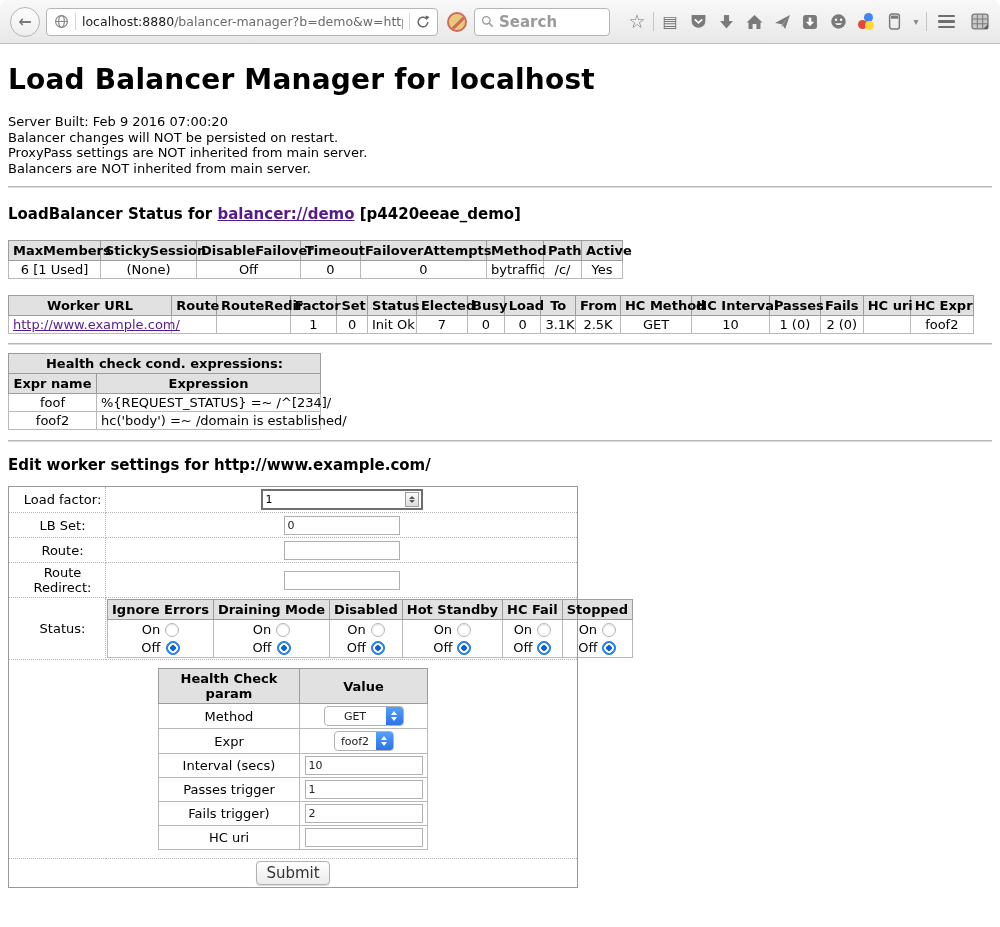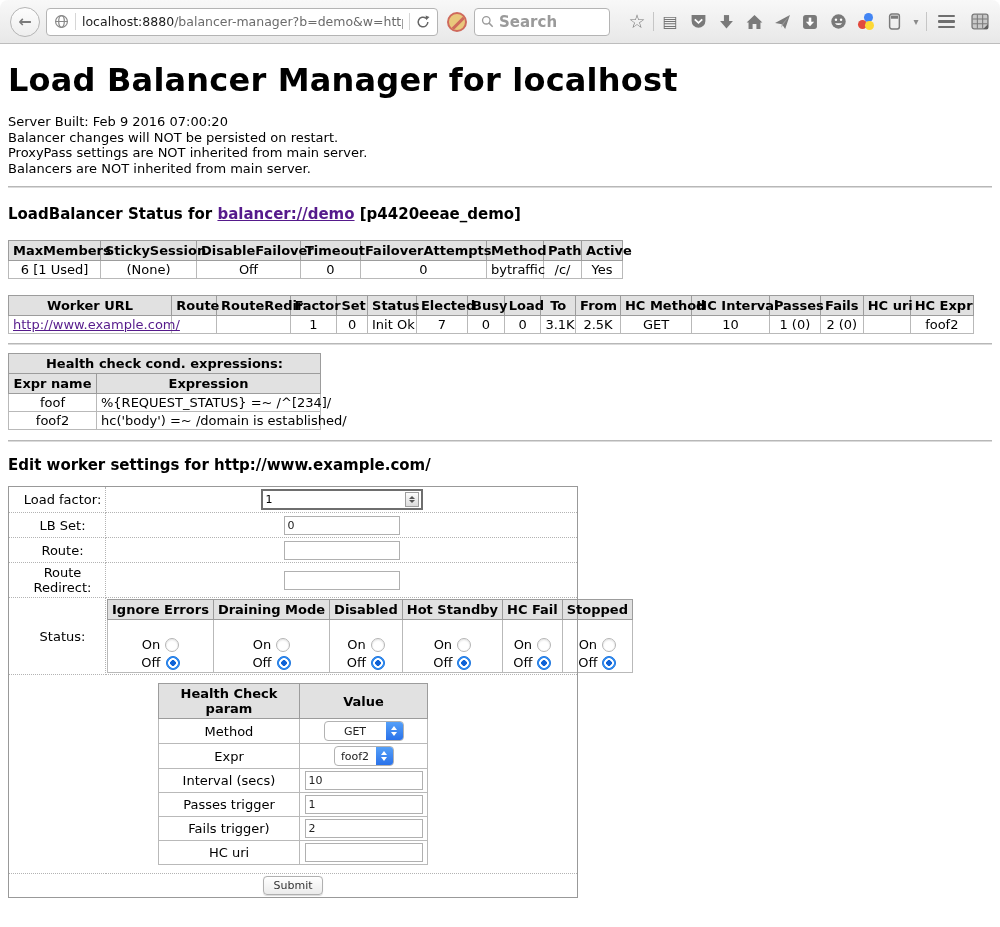--- a/index.html
+++ b/index.html
@@ -84,21 +84,21 @@
   .burger { display:flex; flex-direction:column; gap:3px; }
   .burger i { width:17px; height:2.5px; background:#6f6f6f; border-radius:1px; }
   .dots { position:relative; width:18px; height:18px; }
   .dots i { position:absolute; width:9px; height:9px; border-radius:50%; }
   .dots .b { background:#4285f4; left:7px; top:0; }
   .dots .y { background:#fdd835; left:8px; top:8px; }
   .dots .r { background:#e2493d; left:1px; top:7px; }
 
   
   .content { padding:0 8px; background:#fff; }
-  h1.pagetitle { font-size:32px; line-height:28px; margin-top:22px; letter-spacing:0.2px; }
+  h1.pagetitle { font-size:28px; line-height:28px; margin-top:22px; letter-spacing:0.2px; }
   .serverinfo { margin-top:20px; font-size:13px; line-height:15.5px; }
   hr.rule { border:none; height:2px; margin:10px 0 0 0; background:linear-gradient(#a6a6a6,#ececec); }
   h2.section { font-size:15px; margin-top:17px; }
   a.plink { color:#551a8b; text-decoration:underline; }
 
   table.tbl { border-collapse:collapse; border:1px solid #7f7f7f; margin-top:17px; table-layout:fixed; }
   table.tbl th { background:#e1e1e1; border:1px solid #9c9c9c; font-size:13px; padding:2px 4px; white-space:nowrap; }
   table.tbl td { background:#fff; border:1px solid #b9b9b9; font-size:13px; padding:1px 4px; text-align:center; white-space:nowrap; }
   td.cell-left { text-align:left !important; }
 
@@ -122,21 +122,21 @@
     width:14px; margin:1px 2px 1px 0; border:1px solid #9e9e9e; background:linear-gradient(#fdfdfd,#dcdcdc);
     display:flex; flex-direction:column; align-items:center; justify-content:center; gap:1px; align-self:center; height:15px;
   }
   .spinner i { width:0; height:0; border-left:3px solid transparent; border-right:3px solid transparent; }
   .spin-up { border-bottom:3.5px solid #555; }
   .spin-dn { border-top:3.5px solid #555; }
 
   table.statustbl { border-collapse:collapse; border:1px solid #8d8d8d; width:463px; margin:1px auto 1px 1px; }
   table.statustbl th { background:#e1e1e1; border:1px solid #9c9c9c; font-size:13px; padding:2px 4px; white-space:nowrap; }
   table.statustbl td { border:1px solid #b9b9b9; padding:2px 4px; }
-  .radiocol { display:flex; flex-direction:column; gap:3px; align-items:center;margin-top:15px; }
+  .radiocol { display:flex; flex-direction:column; gap:3px; align-items:center; }
   .radioline { display:flex; align-items:center; gap:5px; font-size:13px; }
   .radio { width:14px; height:14px; border-radius:50%; background:#fff; border:1px solid #b5b5b5; box-shadow:inset 0 1px 2px rgba(0,0,0,0.12); }
   .radio.checked {
     border:1px solid #1f76dd;
     background:radial-gradient(circle, #0f62d6 0 2.6px, #ffffff 3px 4.6px, #2f8bf2 5px);
     box-shadow:none;
   }
 
   table.hctbl { border-collapse:collapse; border:1px solid #8d8d8d; margin:6px auto; width:269px; table-layout:fixed; }
   table.hctbl th { background:#e1e1e1; border:1px solid #9c9c9c; font-size:13px; padding:2px 4px; }
@@ -150,21 +150,21 @@
   .selbtn {
     width:17px; align-self:stretch; background:linear-gradient(#55a0f8,#2a72ea);
     display:flex; flex-direction:column; align-items:center; justify-content:center; gap:1.5px;
   }
   .selbtn i { width:0; height:0; border-left:3.5px solid transparent; border-right:3.5px solid transparent; }
   .sel-up { border-bottom:4px solid #fff; }
   .sel-dn { border-top:4px solid #fff; }
 
   .submitrow { text-align:center; }
   .submitbtn {
-    display:inline-block; font-size:11px; color:#333; padding:2px 9px;
+    display:inline-block; font-size:15px; color:#333; padding:2px 9px;
     border:1px solid #b0b0b0; border-radius:4px;
     background:linear-gradient(#ffffff,#ebebeb); box-shadow:0 0.5px 1px rgba(0,0,0,0.15);
     font-family:"DejaVu Sans", sans-serif;
   }
 </style>
 </head>
 <body>
 
 <div class="window">
 

